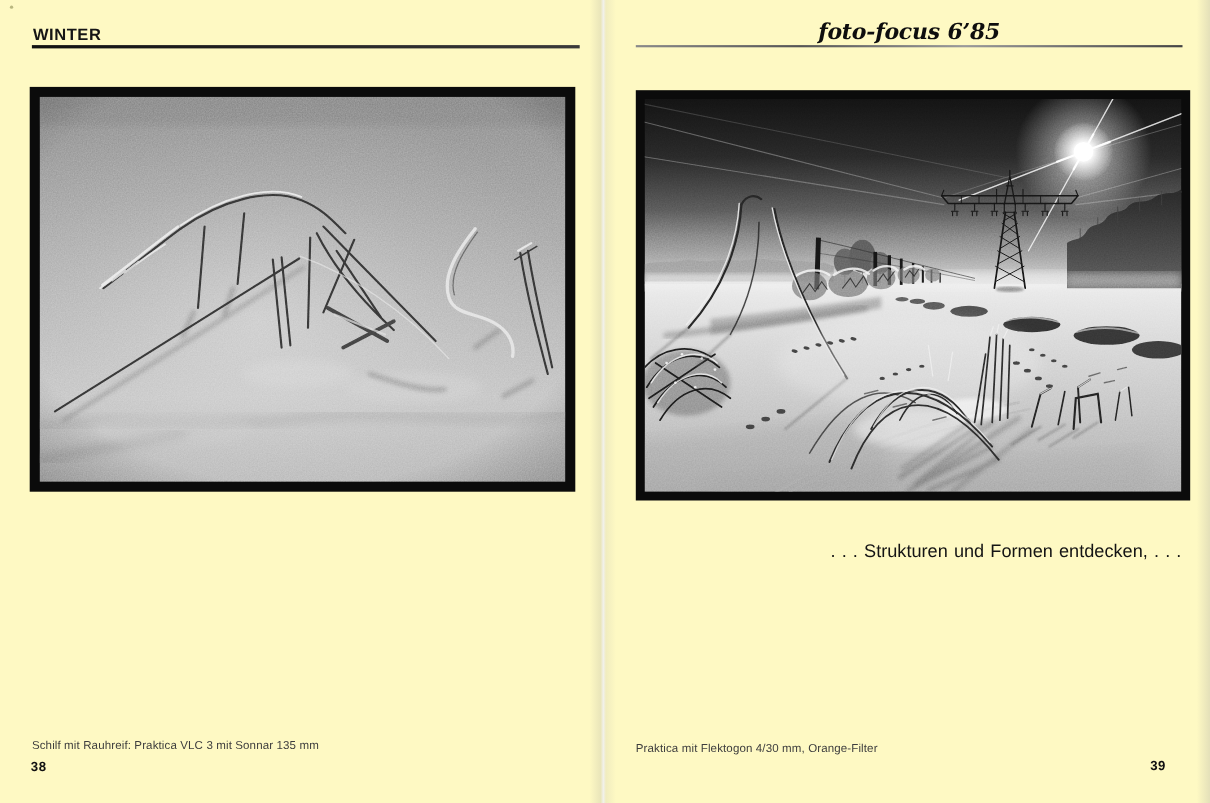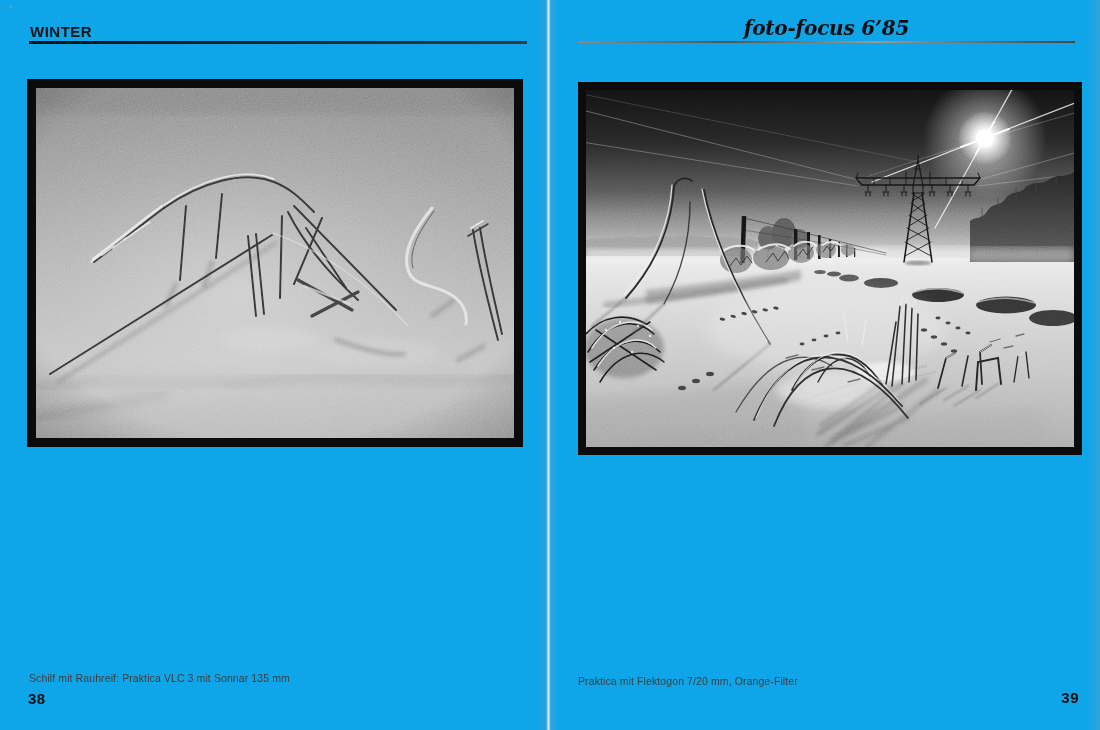--- a/index.html
+++ b/index.html
@@ -1,16 +1,16 @@
 <!DOCTYPE html>
 <html><head>
 <meta charset="utf-8">
 <style>
   html,body{margin:0;padding:0;background:#e8e8e8;}
-  .sheet{position:relative;width:1100px;height:730px;background:#0ea5e9;overflow:hidden;
+  .sheet{position:relative;width:1100px;height:730px;background:#fef9c3;overflow:hidden;
          font-family:"Liberation Sans",sans-serif;}
   .abs{position:absolute;}
   
   .section-header{left:30px;top:23px;font-size:15px;font-weight:700;letter-spacing:.5px;color:#151515;}
   .rule-left{left:29px;top:41px;width:498px;height:2.5px;background:linear-gradient(90deg,#111,#2a2a2a 60%,#3a3a3a);}
   .issue-header{left:578px;top:16px;width:497px;text-align:center;
                 font-family:"DejaVu Serif",serif;font-style:italic;font-weight:700;
                 font-size:20px;color:#0e0e0e;letter-spacing:-.2px;}
   .rule-right{left:578px;top:41px;width:497px;height:1.8px;
               background:linear-gradient(90deg,#8a8a8a,#555 30%,#9a9a9a 60%,#444);}
@@ -19,23 +19,23 @@
   .frame-left{left:27px;top:79px;width:496px;height:368px;padding:9px;}
   .frame-right{left:578px;top:82px;width:504px;height:373px;padding:8px;}
   .frame svg{display:block;}
   svg path{stroke-linecap:round;}
   
   .pull-quote{left:578px;top:492px;width:496px;text-align:right;font-size:16.5px;
               color:#141414;word-spacing:1px;}
   .caption{font-size:10.5px;color:#3e3e3e;letter-spacing:.1px;}
   .caption-left{left:29px;top:672px;text-align:center;}
   .caption-right{left:578px;top:675px;}
-  .pagenum{font-size:15px;font-weight:700;color:#101010;letter-spacing:.5px;}
+  .pagenum{font-size:12px;font-weight:700;color:#101010;letter-spacing:.5px;}
   .pagenum-left{left:28px;top:690px;}
-  .pagenum-right{left:589px;top:689px;width:490px;text-align:right;}
+  .pagenum-right{left:570px;top:689px;width:490px;text-align:right;}
   
   .gutter{left:536px;top:0;width:24px;height:730px;
           background:linear-gradient(90deg,rgba(255,255,255,0),rgba(150,150,150,.20) 42%,
                      rgba(240,240,240,.9) 52%,rgba(170,170,170,.16) 62%,rgba(255,255,255,0));}
   .edge-right{left:1088px;top:0;width:12px;height:730px;
           background:linear-gradient(90deg,rgba(255,255,255,0),rgba(160,160,160,.28));}
   .artifact-dot{left:9px;top:5px;width:3px;height:3px;border-radius:50%;background:#9b9b62;opacity:.7;}
 </style>
 </head>
 <body>
@@ -385,17 +385,18 @@
           <ellipse cx="110" cy="291" rx="4" ry="2.2"></ellipse>
           <ellipse cx="124" cy="284" rx="4" ry="2.2"></ellipse>
         <g stroke="#4a4a4a" stroke-width="1.3" fill="none" opacity=".8">
           <path d="M200,268 l12,-3 M226,280 l12,-3 M262,292 l12,-3 M404,252 l10,-3 M418,258 l9,-2 M430,246 l8,-2"></path>
         </g>
       </g>
       <rect width="488" height="357" filter="url(#rgrain)" opacity=".45" style="mix-blend-mode:overlay"></rect>
     </svg>
   </div>
 
-  <div class="abs caption caption-right">Praktica mit Flektogon 7/20 mm, Orange-Filter</div>
+  <div class="abs pull-quote">. . . Strukturen und Formen entdecken, . . .</div>
+  <div class="abs caption caption-right">Praktica mit Flektogon 4/30 mm, Orange-Filter</div>
   <div class="abs pagenum pagenum-right">39</div>
 
   <div class="abs edge-right"></div>
 </div>
 
 </body></html>

